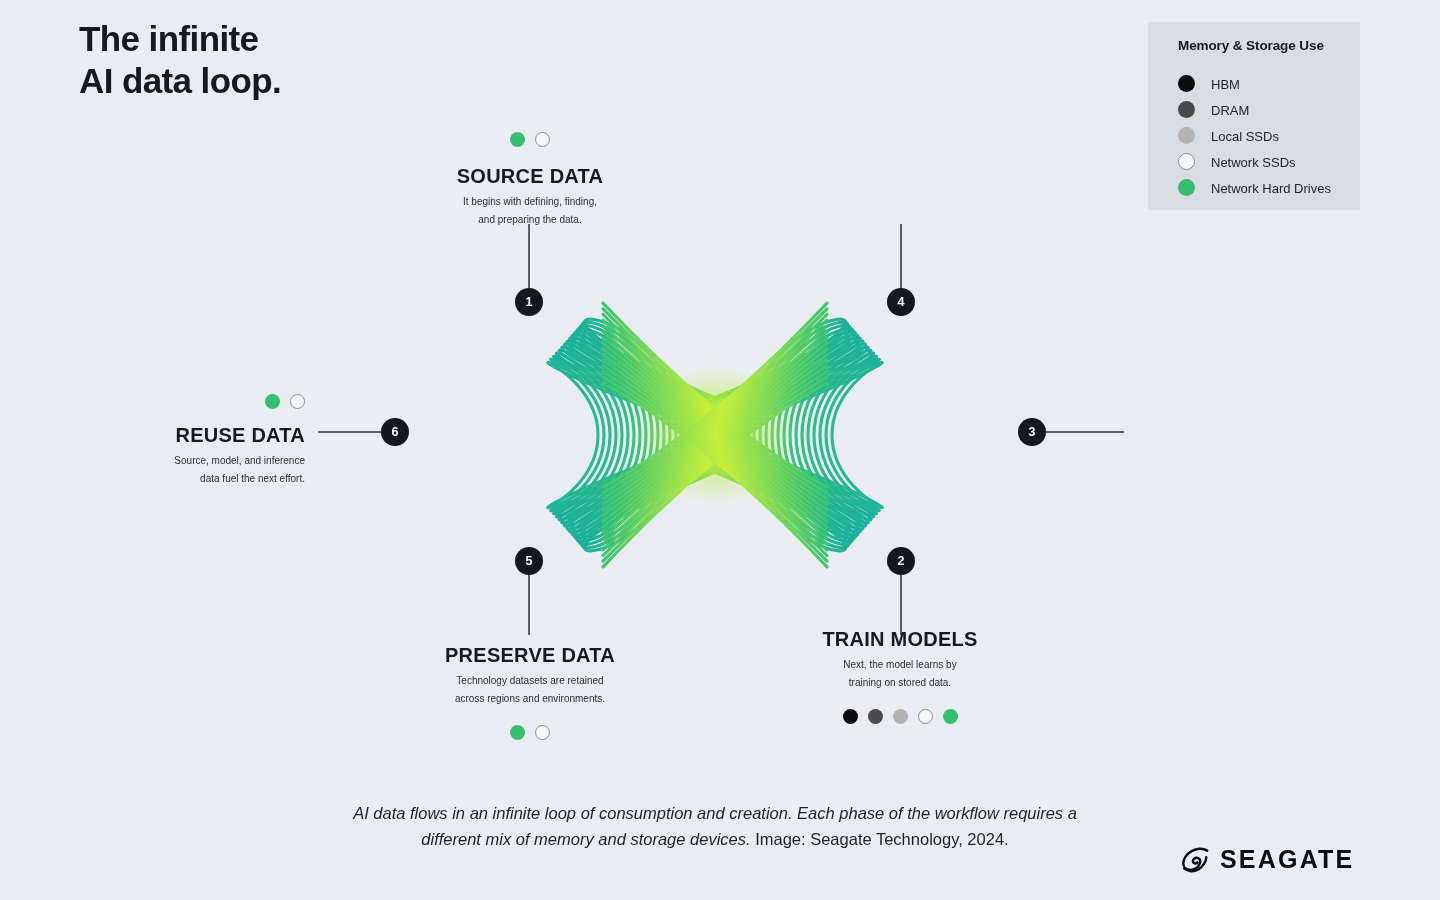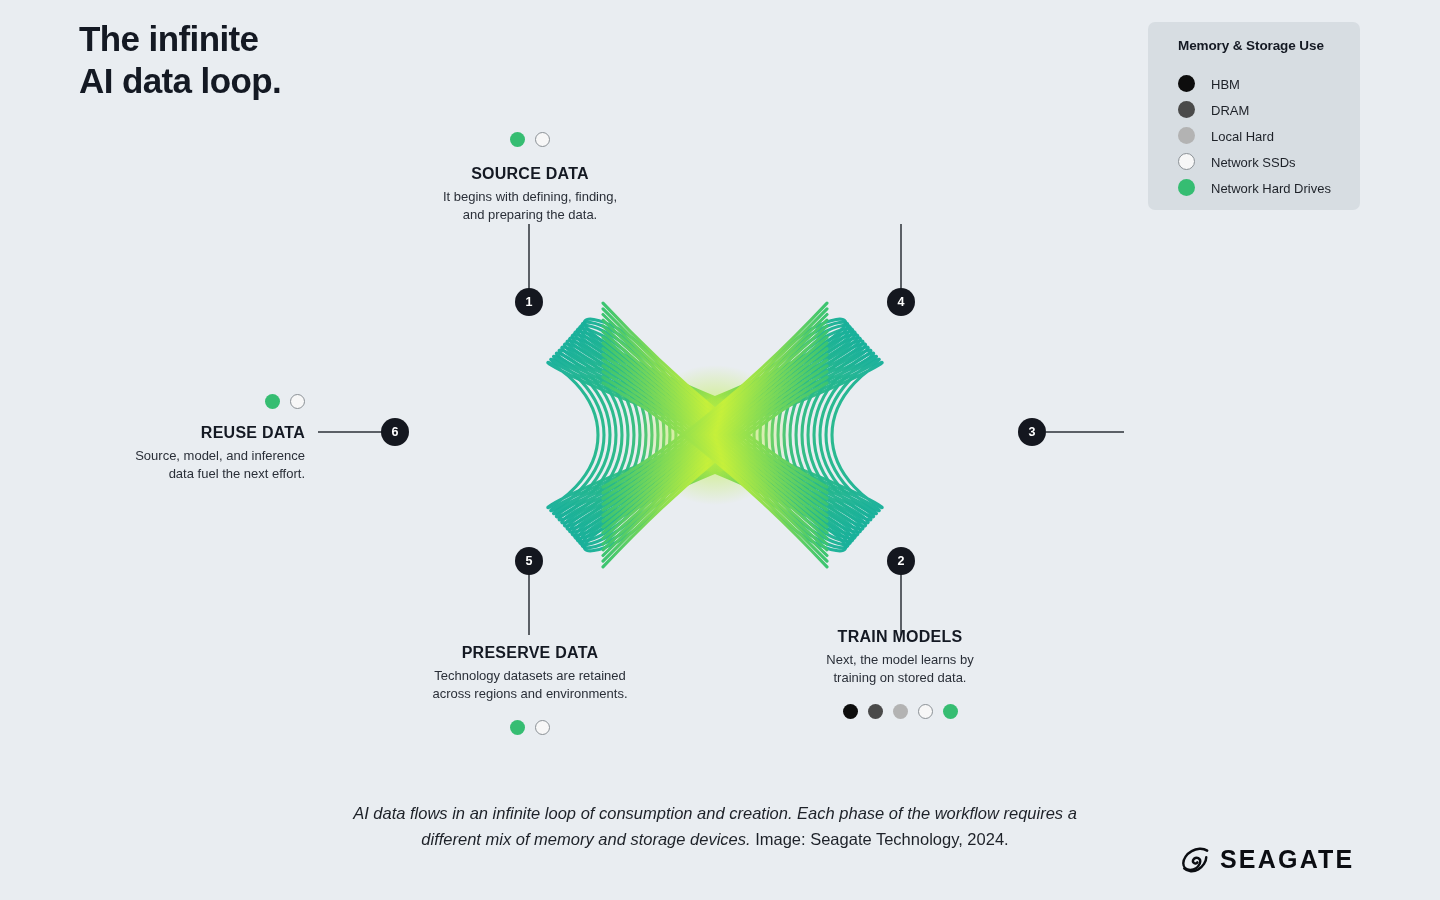--- a/index.html
+++ b/index.html
@@ -36,21 +36,21 @@
   }
 
   
   .legend {
     position: absolute;
     left: 1148px;
     top: 22px;
     width: 212px;
     height: 188px;
     background: #d7dde2;
-    border-radius: 7px;
+    border-radius: 1px;
     padding: 0;
   }
   .legend-title {
     position: absolute;
     left: 30px;
     top: 16px;
     font-size: 13.5px;
     font-weight: 700;
     letter-spacing: -0.1px;
     color: #141923;
@@ -112,28 +112,28 @@
     position: absolute;
     background: #5b6066;
     z-index: 4;
   }
   .connector.vert { width: 2px; }
   .connector.horz { height: 2px; }
 
   
   .stage-block { position: absolute; z-index: 5; }
   .stage-title {
-    font-size: 16px;
+    font-size: 20px;
     font-weight: 700;
     letter-spacing: 0.25px;
     color: #141923;
     margin: 0;
   }
   .stage-desc {
-    font-size: 13px;
+    font-size: 10px;
     line-height: 17.5px;
     color: #2a2f38;
     margin: 5px 0 0 0;
     white-space: pre-line;
   }
   .dot-row {
     display: flex;
     gap: 10px;
     align-items: center;
   }
@@ -196,21 +196,21 @@
       <div class="legend-row">
         <span class="legend-swatch" style="background:#0d0d0d;"></span>
         <span class="legend-label">HBM</span>
       </div>
       <div class="legend-row">
         <span class="legend-swatch" style="background:#4a4a4a;"></span>
         <span class="legend-label">DRAM</span>
       </div>
       <div class="legend-row">
         <span class="legend-swatch" style="background:#b3b3b3;"></span>
-        <span class="legend-label">Local Hard</span>
+        <span class="legend-label">Local SSDs</span>
       </div>
       <div class="legend-row">
         <span class="legend-swatch" style="background:#f7f7f7;border:1px solid #8b9196;"></span>
         <span class="legend-label">Network SSDs</span>
       </div>
       <div class="legend-row">
         <span class="legend-swatch" style="background:#36bd72;"></span>
         <span class="legend-label">Network Hard Drives</span>
       </div>
     </div>

